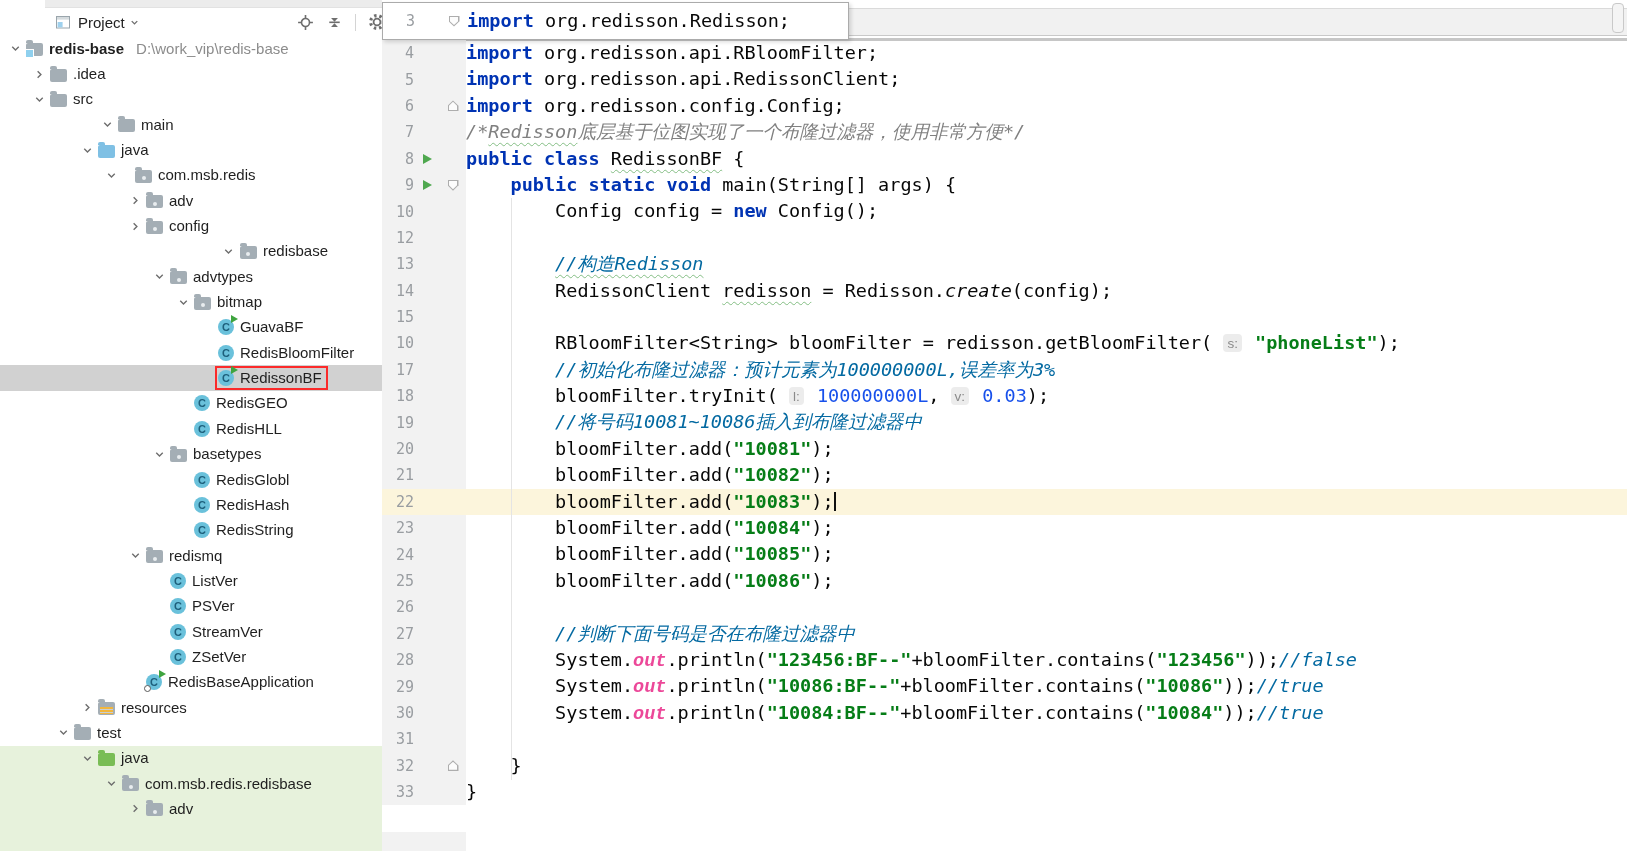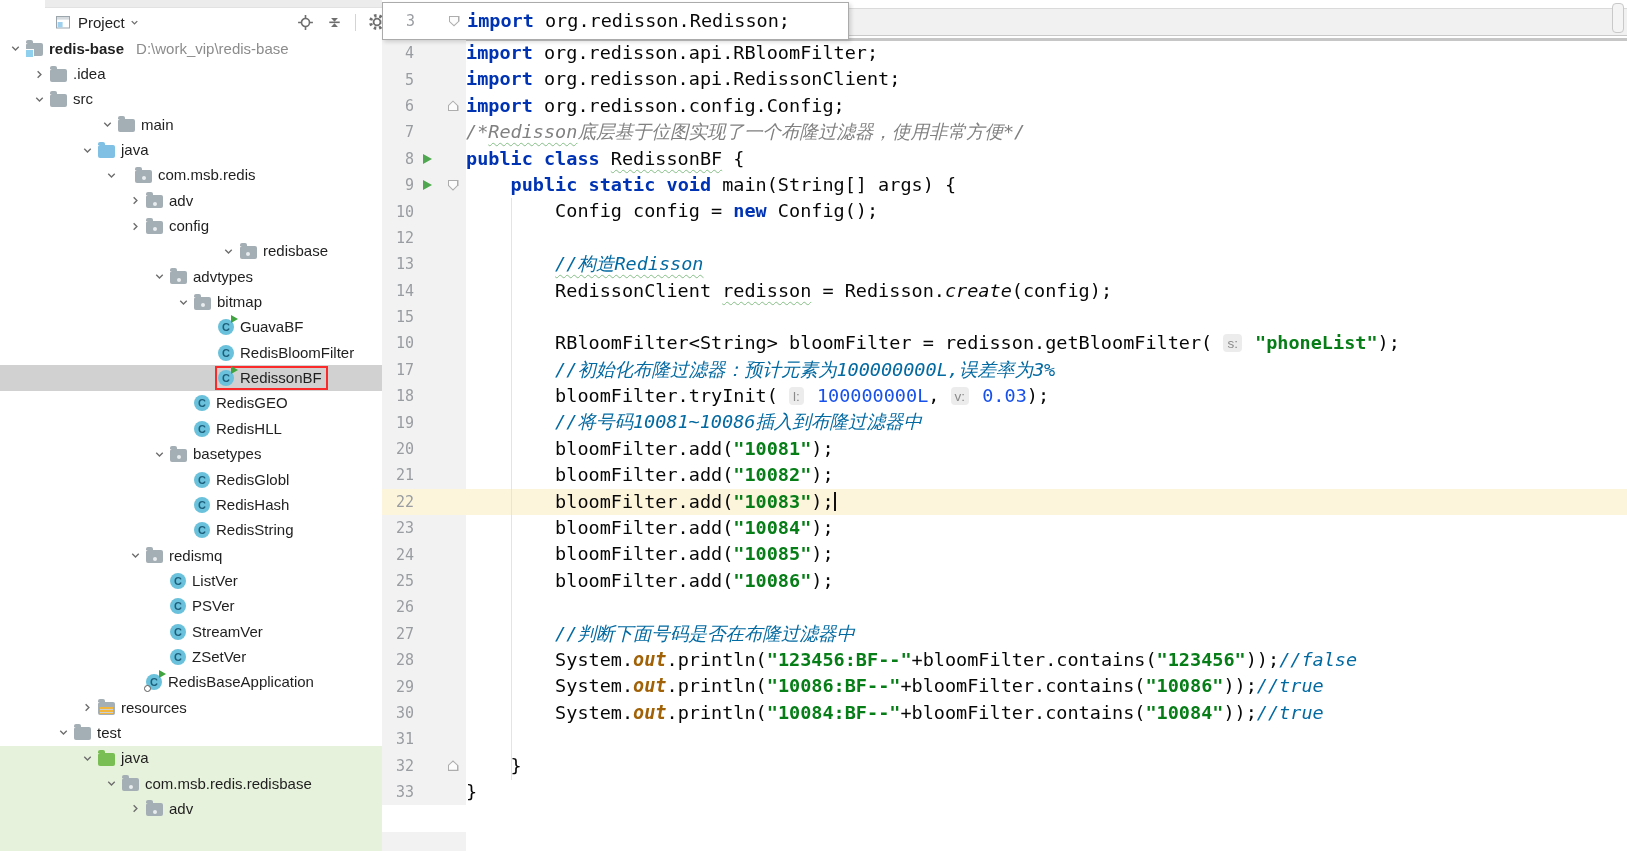--- a/index.html
+++ b/index.html
@@ -57,21 +57,21 @@
   .cline.cur .gut,.cline.cur .codec{background:#FCF5DC;}
   .gutfill{position:absolute;left:0;width:84px;bottom:0;top:832px;background:#F2F2F2;}
 
   
   .sg.k{color:#0033B3;font-weight:bold;}
   .sg.s{color:#067D17;font-weight:bold;}
   .sg.n{color:#1750EB;}
   .sg.c{color:#0369a1;font-style:italic;}
   .sg.b{color:#808080;font-style:italic;}
   .sg.i{font-style:italic;margin-top:15px;}
-  .sg.f{color:#a16207;font-weight:bold;font-style:italic;}
+  .sg.f{color:#ec4899;font-weight:bold;font-style:italic;font-family:Liberation Mono, monospace;}
   .sg.w{text-decoration:underline;text-decoration-style:wavy;text-decoration-color:#84BE84;
         text-decoration-thickness:1px;text-underline-offset:4px;}
   .sg.h{font-family:"Liberation Sans",sans-serif;font-size:13.5px;color:#8A8A8A;background:#ECECEC;
         border-radius:4px;padding:1.5px 4px;margin-right:2px;vertical-align:2px;}
   .caret{display:inline-block;width:2px;height:19px;background:#101010;vertical-align:-3px;}
 
   
   .fold{width:11px;height:11px;position:relative;background:#ADADAD;}
   .fold::before{content:"";position:absolute;left:1.4px;top:1.4px;right:1.4px;bottom:1.4px;background:#FCFCFC;}
   .fold.down{clip-path:polygon(0 0,100% 0,100% 52%,50% 100%,0 52%);}

